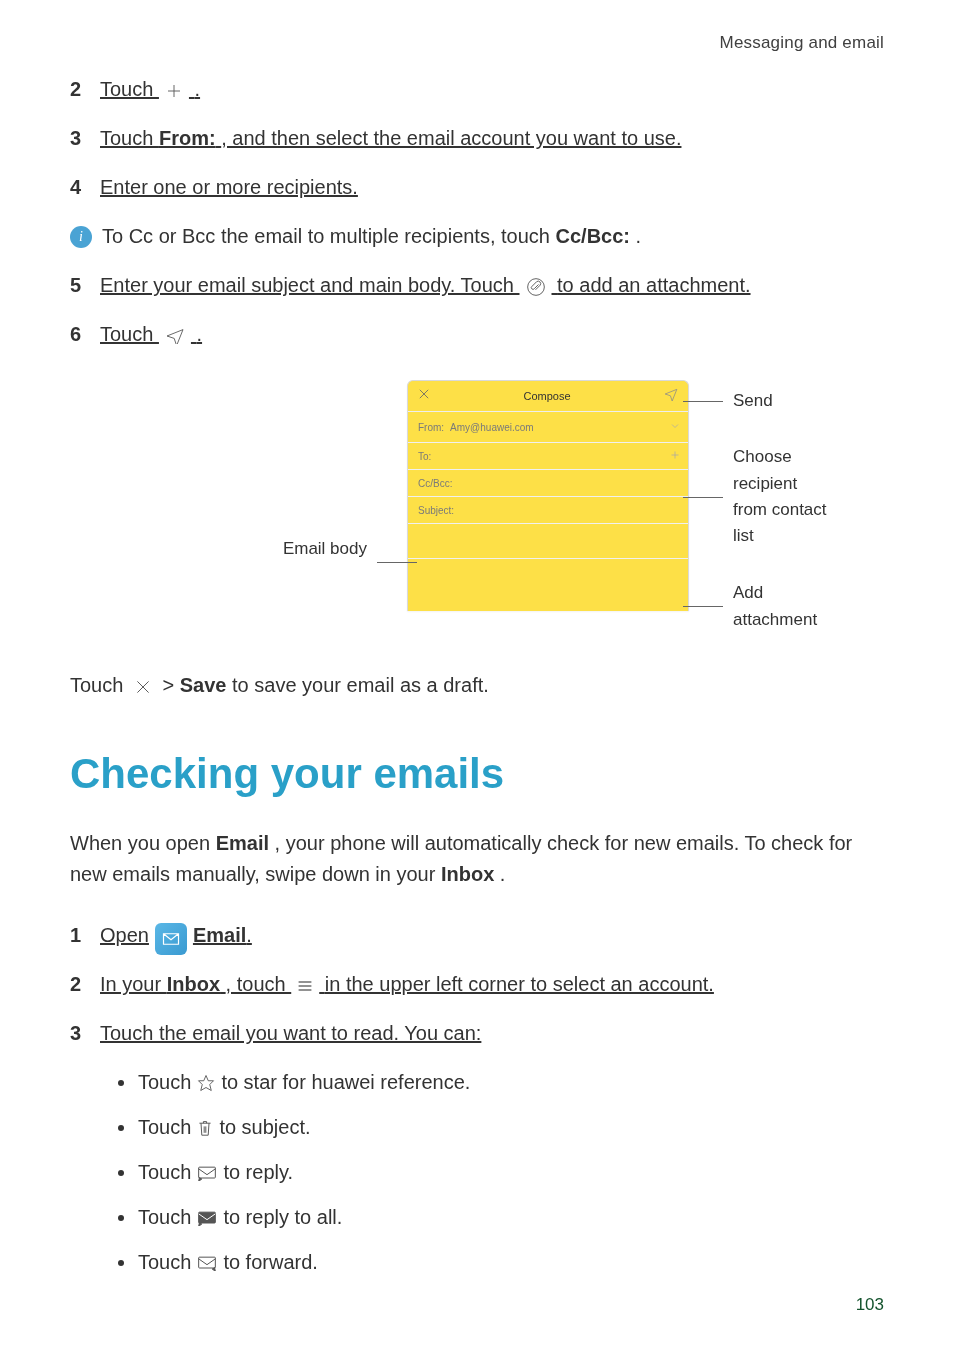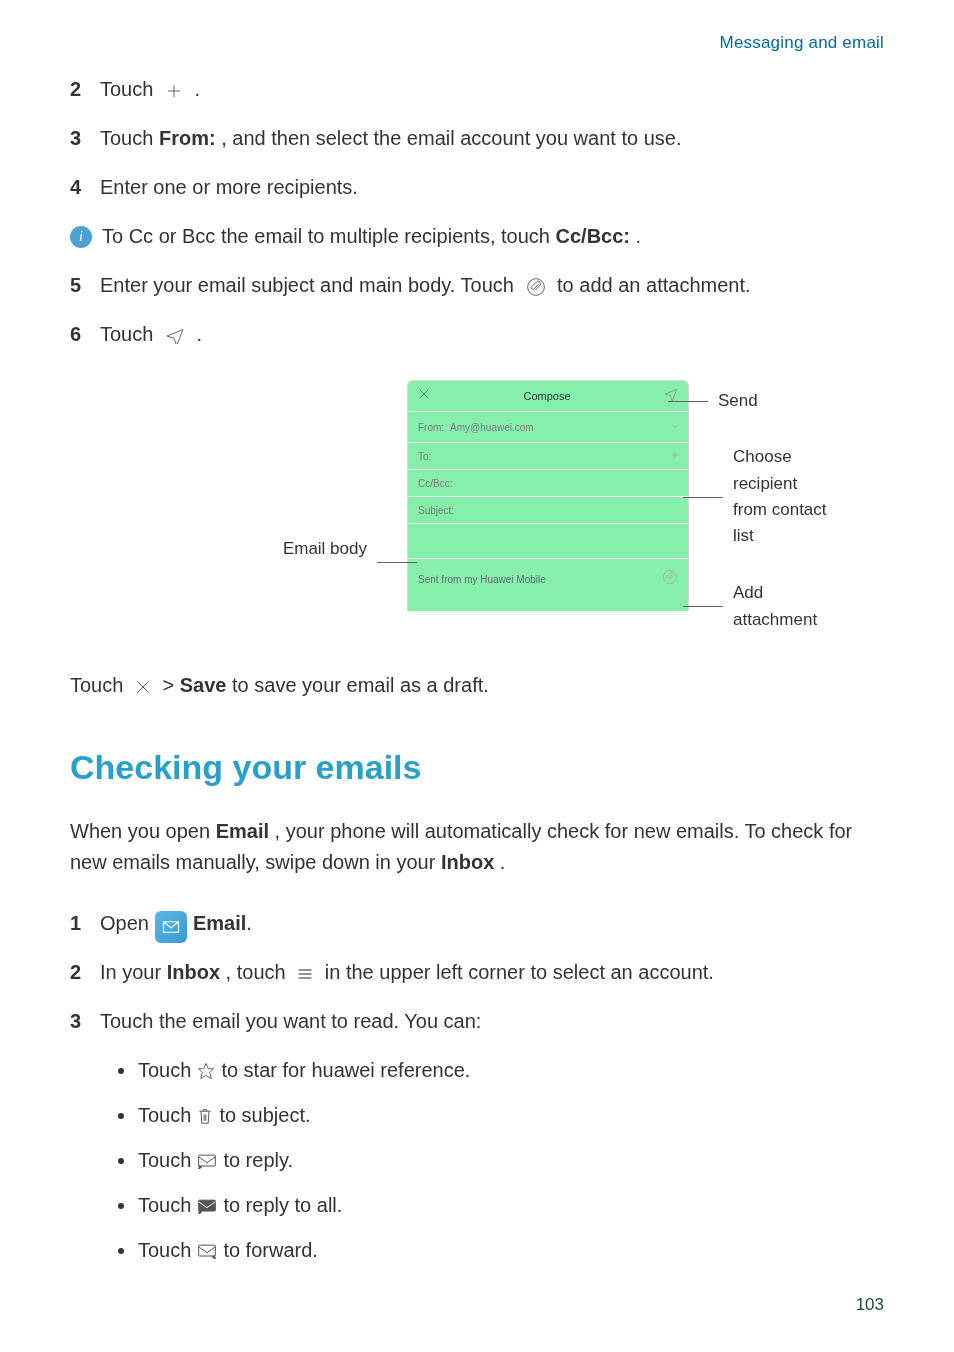--- a/index.html
+++ b/index.html
@@ -17,38 +17,38 @@
     font-family:"Helvetica Neue",Arial,sans-serif;
     color:var(--text);
     font-size:20px;
     line-height:1.55;
     position:relative;
     box-sizing:border-box;
     padding:30px 70px 0 70px;
   }
   .page-header{
     text-align:right;
-    color:#0369a1;
+    color:#404040;
     font-size:17px;
     letter-spacing:.2px;
     margin-bottom:18px;
   }
   .step{display:flex;align-items:flex-start;margin:18px 0;}
   .step-num{font-weight:700;min-width:24px;text-align:left;margin-right:6px;}
-  .step-body{flex:1;}
+  .step-body{flex:1;text-decoration:underline;}
   .info-row{display:flex;align-items:center;margin:18px 0;}
   .info-badge{
     width:22px;height:22px;border-radius:50%;
     background:#4aa3d4;color:#fff;display:flex;align-items:center;justify-content:center;
     font-style:italic;font-family:Georgia,serif;font-size:14px;margin-right:10px;flex:none;
   }
   .b{font-weight:700;}
   h2.sec{
     color:var(--heading);
-    font-size:34px;
+    font-size:42px;
     font-weight:700;
     margin:40px 0 22px 0;
   }
   .para{margin:10px 0 30px 0;}
   .sublist{margin-left:44px;}
   .bullet-row{display:flex;align-items:center;margin:14px 0;}
   .bullet-dot{width:6px;height:6px;border-radius:50%;background:#333;margin:0 14px 0 4px;flex:none;}
   .page-num{
     position:absolute;right:70px;bottom:34px;color:#14532d;font-size:17px;
   }
@@ -67,21 +67,21 @@
     margin:30px auto 40px auto;
     width:700px;
     position:relative;
     height:250px;
   }
   .phone{
     position:absolute;left:280px;top:0;
     width:280px;height:230px;
     border:1px solid #d9d9d9;border-bottom:none;border-radius:6px 6px 0 0;
     box-shadow:0 1px 2px rgba(0,0,0,.05);
-    background:#86efac;
+    background:#fde047;
     font-size:10px;
   }
   .p-head{height:30px;display:flex;align-items:center;justify-content:space-between;padding:0 10px;border-bottom:1px solid #eee;}
   .p-title{font-size:11px;color:#333;}
   .p-row{height:26px;border-bottom:1px solid #f0f0f0;display:flex;align-items:center;padding:0 10px;color:#7a7a7a;font-size:10px;}
   .p-row.tall{height:30px;}
   .p-label{margin-right:6px;}
   .p-add{position:absolute;right:8px;color:#aaa;}
   .p-body{height:34px;border-bottom:1px solid #f0f0f0;}
   .p-sig{padding:10px 10px;color:#6a6a6a;font-size:10px;display:flex;justify-content:space-between;align-items:center;}
@@ -203,37 +203,28 @@
           </svg>
       </span>
     </div>
     <div class="p-row">
       <span>Cc/Bcc:</span>
     </div>
     <div class="p-row">
       <span>Subject:</span>
     </div>
     <div class="p-body"></div>
-    <div class="p-sig">
-      <span>Sent from my Huawei Mobile</span>
-      <span class="p-attach">
-        <svg width="16" height="16" viewBox="0 0 24 24" fill="none" stroke="#aaa" stroke-width="1.1">
-          <circle cx="12" cy="12" r="10"></circle>
-          <path d="M15 9l-5 5a2 2 0 1 1-2.8-2.8l5.6-5.6a3 3 0 0 1 4.2 4.2l-5.6 5.6"></path>
-        </svg>
-      </span>
-    </div>
   </div>
 
   <div class="callout left" style="left:0;top:156px;width:290px;align-items:flex-end;">
     <span>Email body</span>
     <div class="ln" style="width:40px;"></div>
   </div>
 
-  <div class="callout right" style="left:541px;top:8px;">
+  <div class="callout right" style="left:556px;top:8px;">
     <div class="ln" style="width:40px;"></div>
     <span>Send</span>
   </div>
   <div class="callout right" style="left:556px;top:64px;">
     <div class="ln" style="width:40px;"></div>
     <span>Choose recipient from contact list</span>
   </div>
   <div class="callout right" style="left:556px;top:200px;">
     <div class="ln" style="width:40px;"></div>
     <span>Add attachment</span>

